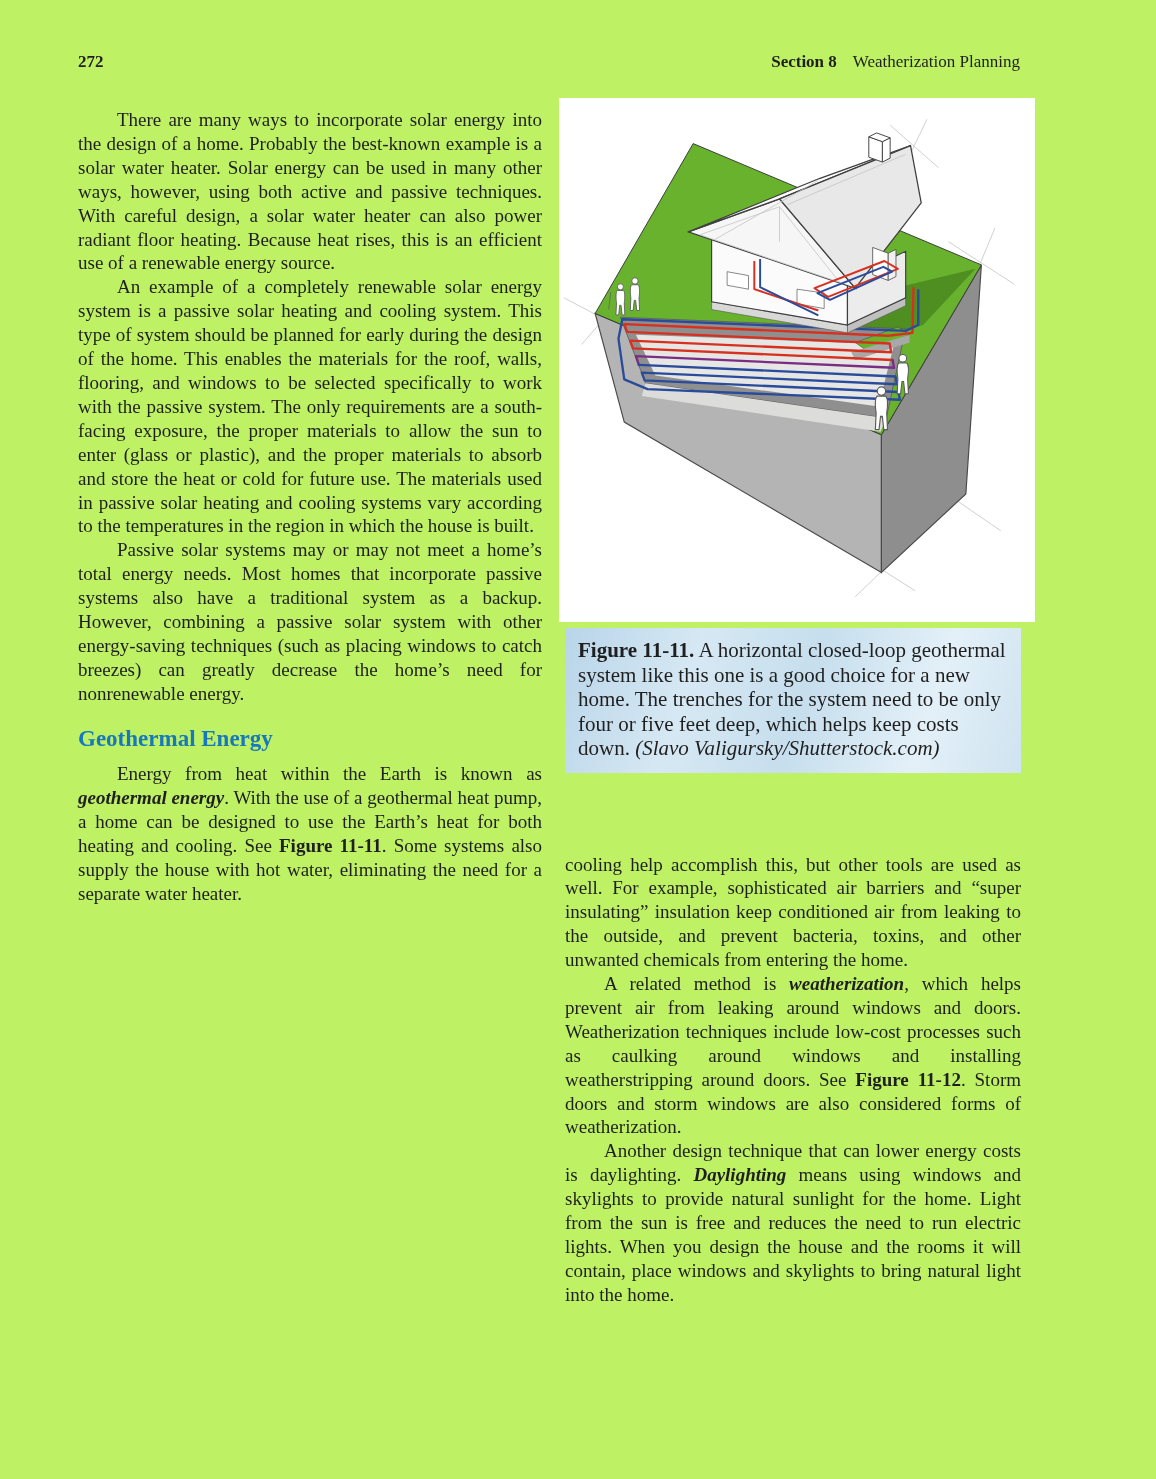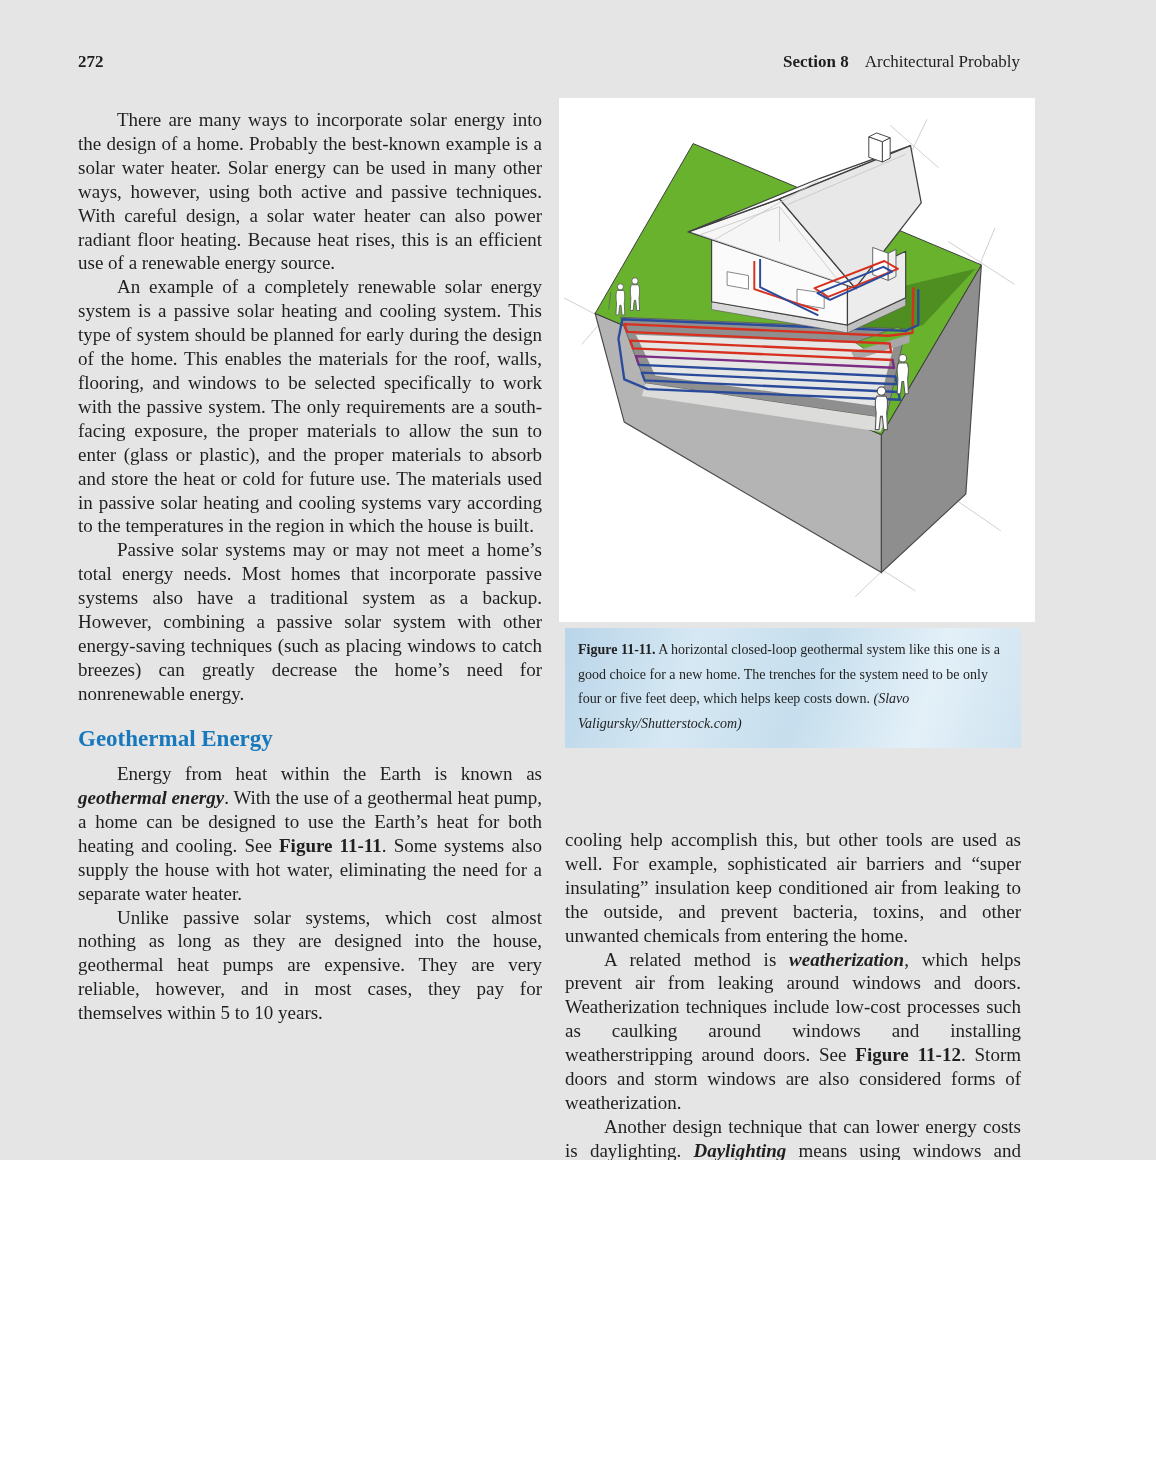--- a/index.html
+++ b/index.html
@@ -1,51 +1,50 @@
 <!DOCTYPE html>
 <html><head>
 <meta charset="utf-8">
 <style>
   html,body{margin:0;padding:0;background:#ffffff;}
-  .page{position:relative;width:1156px;height:1160px;background:#e5e5e5;overflow:hidden;
+  .page{position:relative;width:1156px;height:1479px;background:#bef264;overflow:hidden;
         font-family:"Liberation Serif","DejaVu Serif",serif;color:#1f1f1f;}
   .page-header{position:absolute;left:78px;top:52px;width:942px;display:flex;
         justify-content:space-between;align-items:baseline;font-size:17px;}
   .page-num{font-weight:bold;}
   .hdr-right .gap{display:inline-block;width:16px;}
   .b{font-weight:bold;}
   .i{font-style:italic;}
   .bi{font-weight:bold;font-style:italic;}
   .col-left{position:absolute;left:78px;top:108px;width:464px;}
   .col-right{position:absolute;left:565px;top:98px;width:456px;}
   .para{margin:0;font-size:19px;line-height:23.9px;text-align:justify;}
   .para.ind{text-indent:2.05em;}
   .h-blue{font-size:23px;font-weight:bold;color:#1878bd;margin:20px 0 10px 0;line-height:1.15;}
   .illo{display:block;width:476px;height:524px;margin-left:-6px;background:#ffffff;}
-  .figcap{margin-top:6px;padding:10px 13px 12px 13px;font-size:14px;line-height:24.5px;
+  .figcap{margin-top:6px;padding:10px 13px 12px 13px;font-size:21px;line-height:24.5px;
         background:linear-gradient(108deg,#b9d5e9 0%,#d6e8f3 28%,#c6deed 52%,#e3f0f8 78%,#cfe3f0 100%);}
   .rc-text{margin-top:80px;}
 </style>
 </head>
 <body>
 
 <div class="page">
 
   <div class="page-header">
     <span class="page-num">272</span>
-    <span class="hdr-right"><span class="b">Section 8</span><span class="gap"></span><span>Architectural Probably</span></span>
+    <span class="hdr-right"><span class="b">Section 8</span><span class="gap"></span><span>Weatherization Planning</span></span>
   </div>
 
   <div class="col-left">
     <p class="para ind"><span>There are many ways to incorporate solar energy into the design of a home. Probably the best-known example is a solar water heater. Solar energy can be used in many other ways, however, using both active and passive techniques. With careful design, a solar water heater can also power radiant floor heating. Because heat rises, this is an efficient use of a renewable energy source.</span></p>
     <p class="para ind"><span>An example of a completely renewable solar energy system is a passive solar heating and cooling system. This type of system should be planned for early during the design of the home. This enables the materials for the roof, walls, flooring, and windows to be selected specifically to work with the passive system. The only requirements are a south-facing exposure, the proper materials to allow the sun to enter (glass or plastic), and the proper materials to absorb and store the heat or cold for future use. The materials used in passive solar heating and cooling systems vary according to the temperatures in the region in which the house is built.</span></p>
     <p class="para ind"><span>Passive solar systems may or may not meet a home’s total energy needs. Most homes that incorporate passive systems also have a traditional system as a backup. However, combining a passive solar system with other energy-saving techniques (such as placing windows to catch breezes) can greatly decrease the home’s need for nonrenewable energy.</span></p>
     <div class="h-blue">Geothermal Energy</div>
     <p class="para ind"><span>Energy from heat within the Earth is known as </span><span class="bi">geothermal energy</span><span>. With the use of a geothermal heat pump, a home can be designed to use the Earth’s heat for both heating and cooling. See </span><span class="b">Figure 11-11</span><span>. Some systems also supply the house with hot water, eliminating the need for a separate water heater.</span></p>
-    <p class="para ind"><span>Unlike passive solar systems, which cost almost nothing as long as they are designed into the house, geothermal heat pumps are expensive. They are very reliable, however, and in most cases, they pay for themselves within 5 to 10 years.</span></p>
   </div>
 
   <div class="col-right">
 
     <svg class="illo" viewBox="0 0 480 540">
 
       <g stroke="#c9c9c9" stroke-width="0.9">
         <line x1="0" y1="206" x2="76" y2="246"></line>
           <line x1="18" y1="254" x2="58" y2="208"></line>
         <line x1="396" y1="148" x2="464" y2="192"></line>

